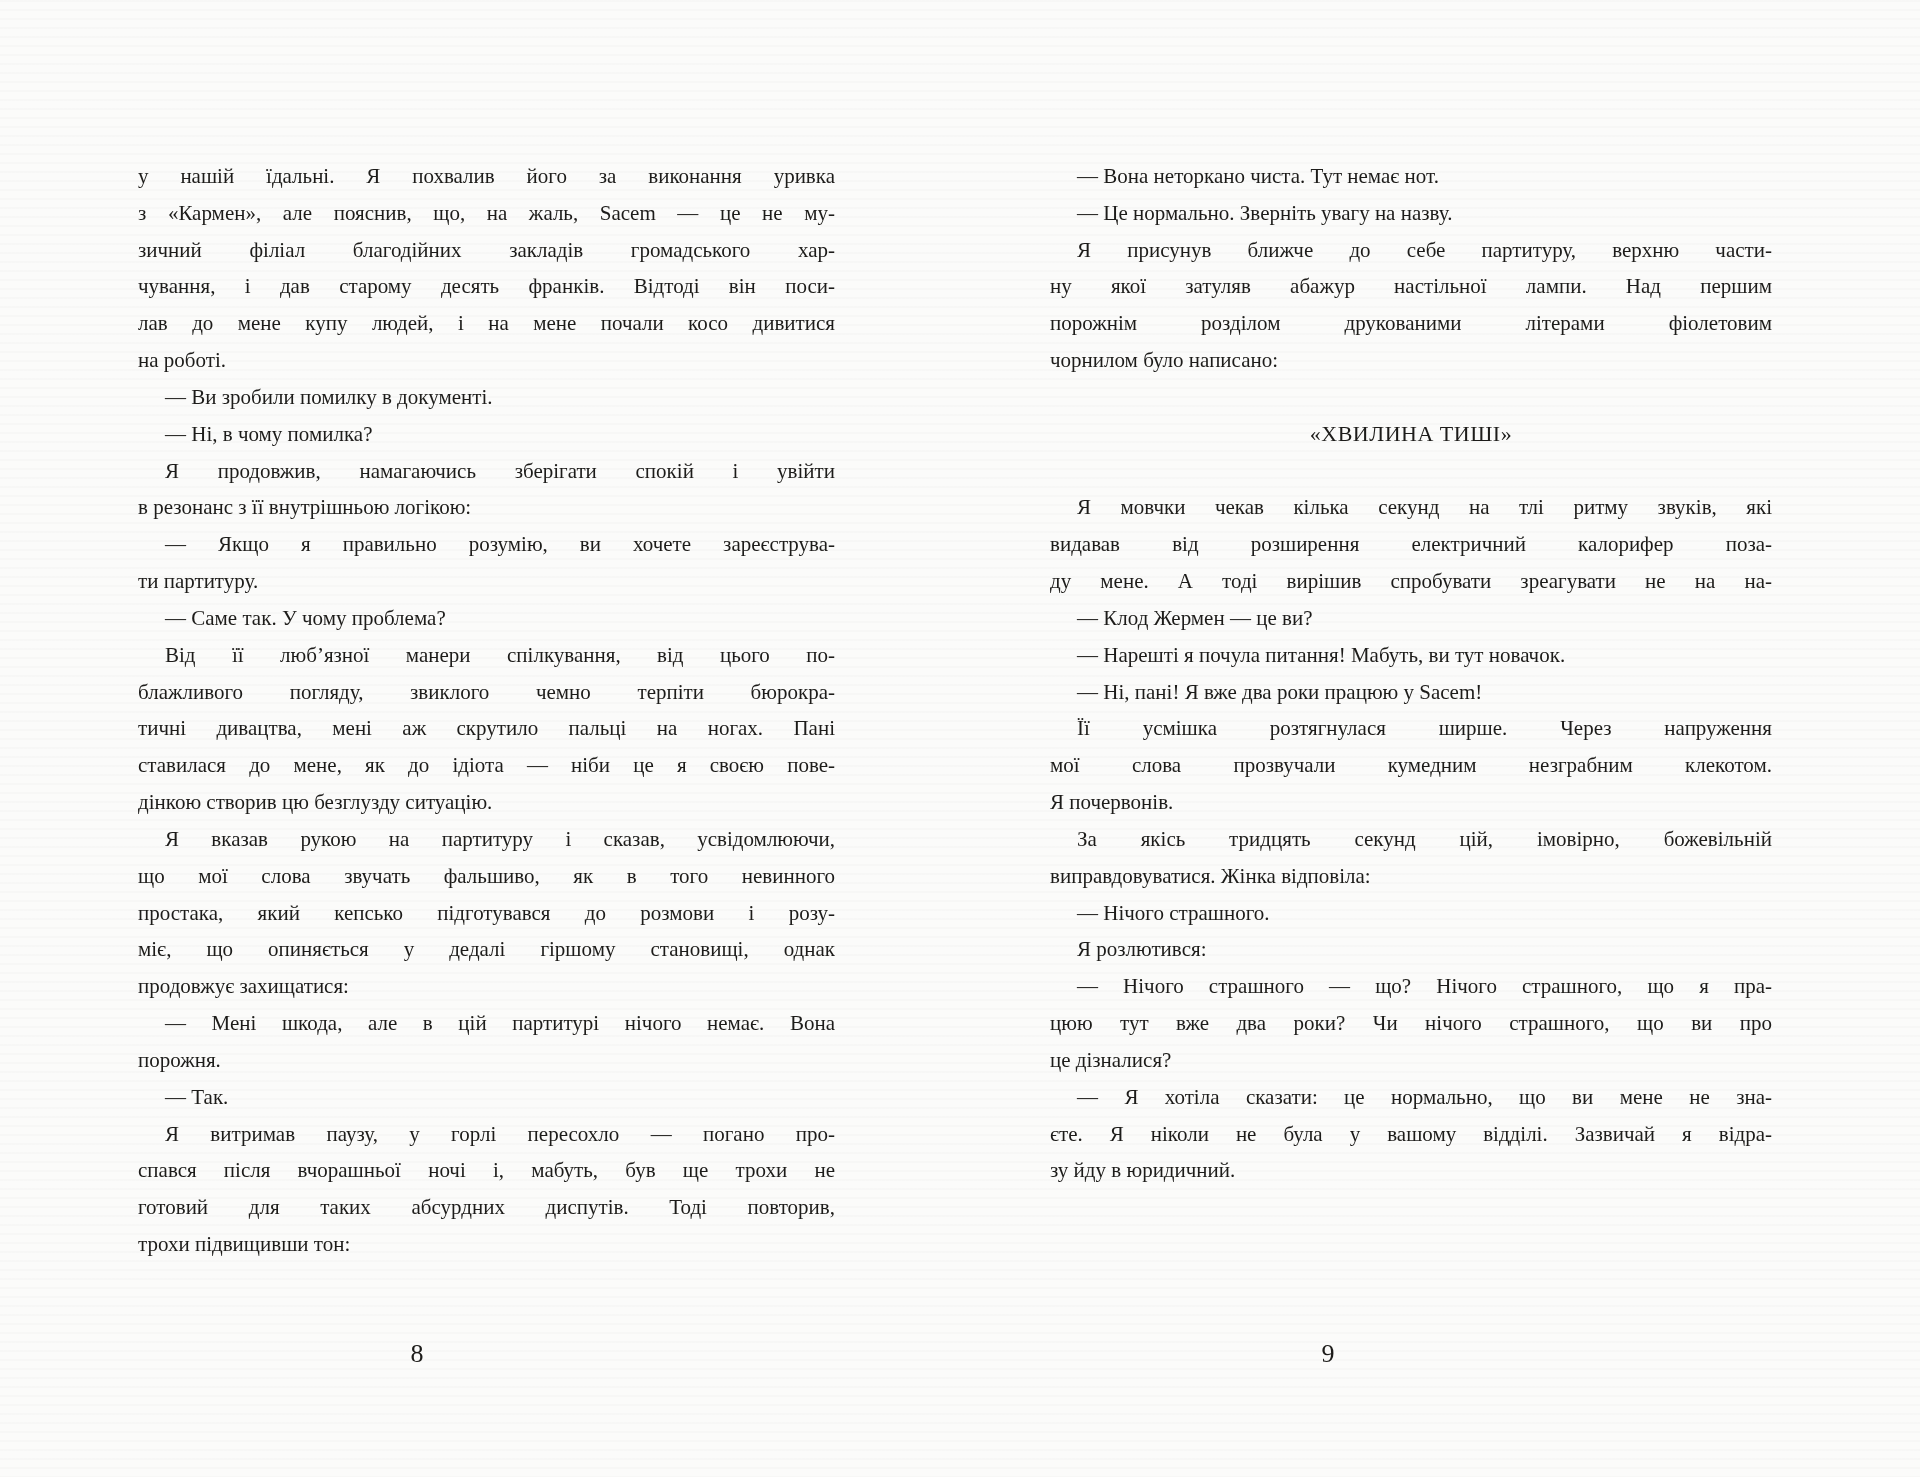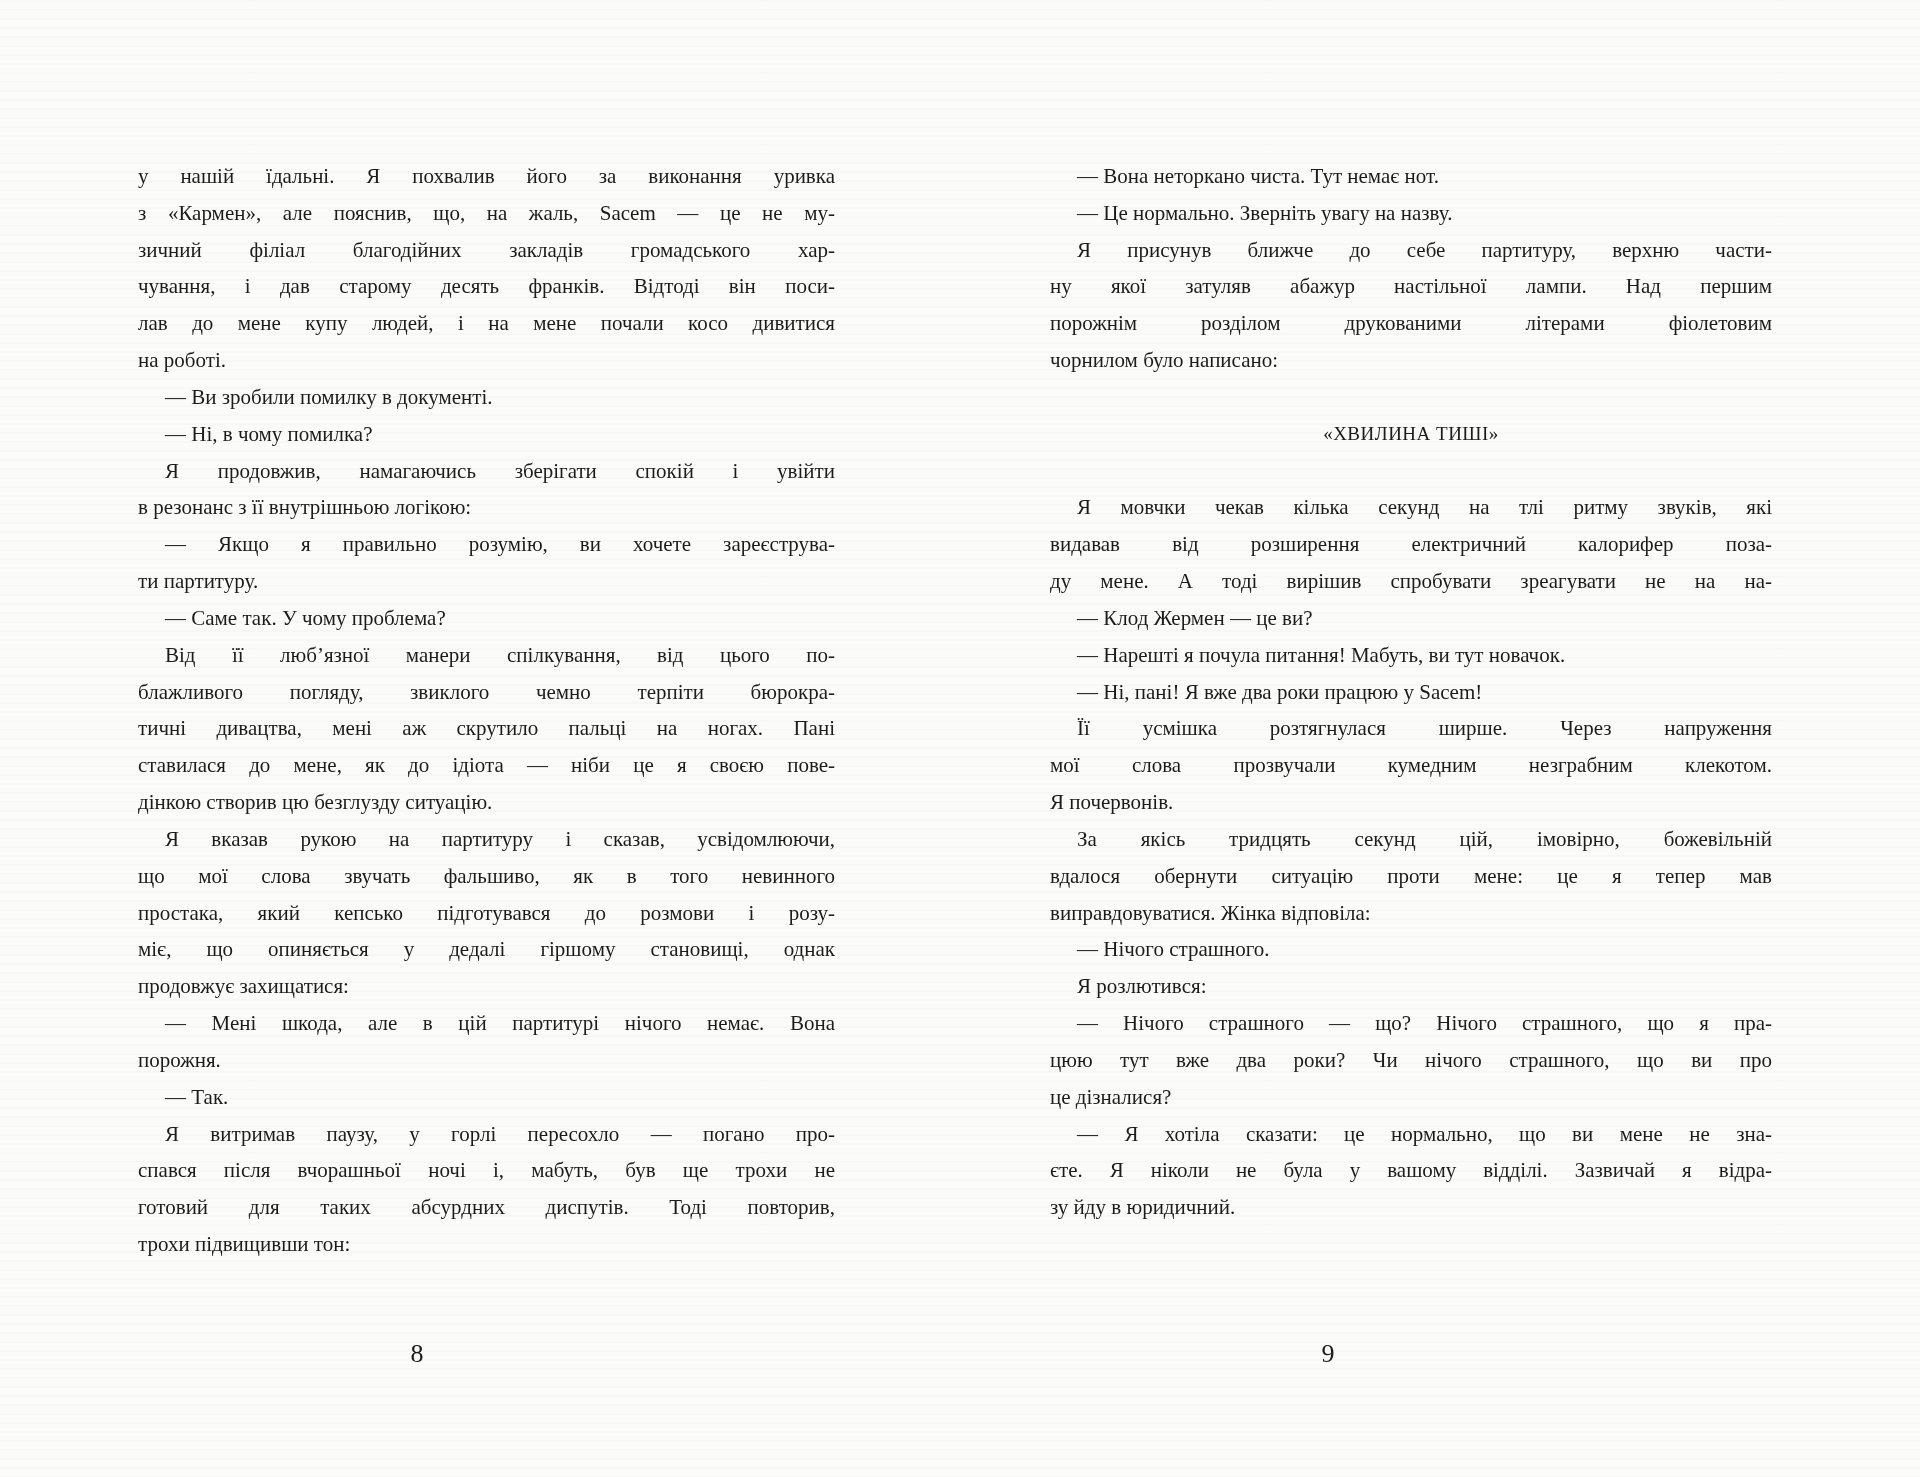--- a/index.html
+++ b/index.html
@@ -42,21 +42,21 @@
   }
   .line.end {
     text-align-last: left;
   }
   .line.indent {
     text-indent: 27px;
   }
   .line.heading {
     text-align: center;
     text-align-last: center;
-    font-size: 19px;
+    font-size: 22px;
     letter-spacing: 0.5px;
   }
   .line.blank {
     text-align-last: left;
   }
   .folio {
     position: absolute;
     top: 1336px;
     transform: translateX(-50%);
     font-size: 26px;
@@ -115,21 +115,20 @@
     <div class="line indent">Я мовчки чекав кілька секунд на тлі ритму звуків, які</div>
     <div class="line">видавав від розширення електричний калорифер поза-</div>
     <div class="line">ду мене. А тоді вирішив спробувати зреагувати не на на-</div>
     <div class="line end indent">— Клод Жермен — це ви?</div>
     <div class="line end indent">— Нарешті я почула питання! Мабуть, ви тут новачок.</div>
     <div class="line end indent">— Ні, пані! Я вже два роки працюю у Sacem!</div>
     <div class="line indent">Її усмішка розтягнулася ширше. Через напруження</div>
     <div class="line">мої слова прозвучали кумедним незграбним клекотом.</div>
     <div class="line end">Я почервонів.</div>
     <div class="line indent">За якісь тридцять секунд цій, імовірно, божевільній</div>
-    <div class="line">вдалося обернути ситуацію проти мене: це я тепер мав</div>
     <div class="line end">виправдовуватися. Жінка відповіла:</div>
     <div class="line end indent">— Нічого страшного.</div>
     <div class="line end indent">Я розлютився:</div>
     <div class="line indent">— Нічого страшного — що? Нічого страшного, що я пра-</div>
     <div class="line">цюю тут вже два роки? Чи нічого страшного, що ви про</div>
     <div class="line end">це дізналися?</div>
     <div class="line indent">— Я хотіла сказати: це нормально, що ви мене не зна-</div>
     <div class="line">єте. Я ніколи не була у вашому відділі. Зазвичай я відра-</div>
     <div class="line end">зу йду в юридичний.</div>
   </div>

